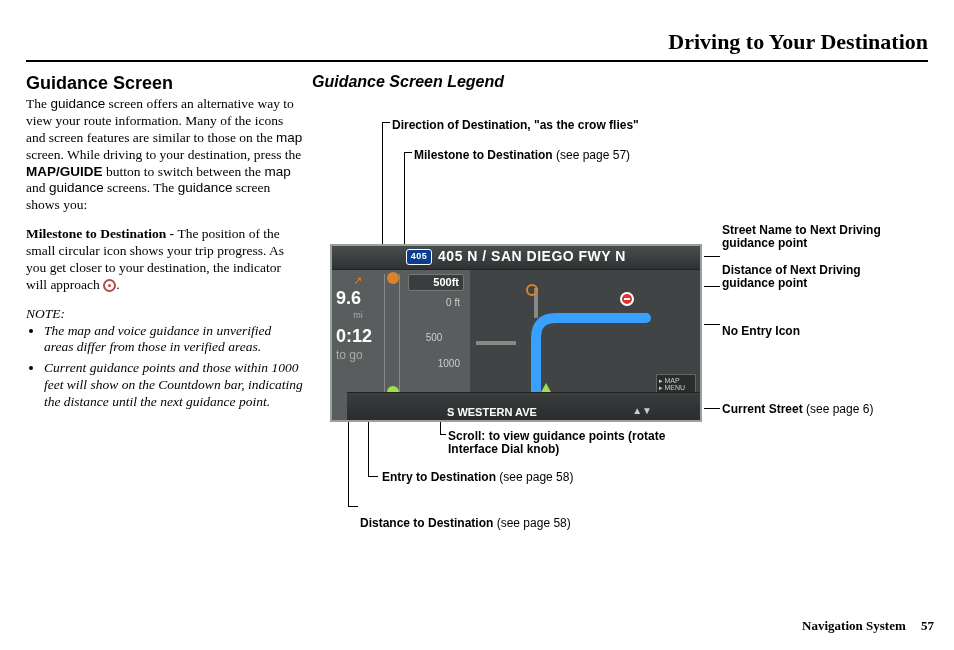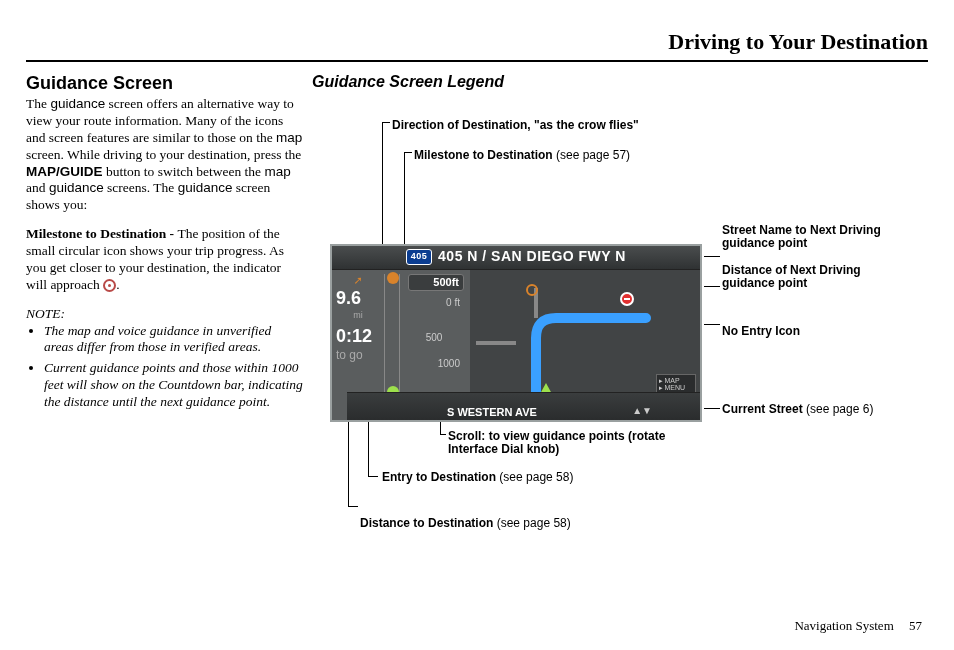--- a/index.html
+++ b/index.html
@@ -127,23 +127,23 @@
     font-size: 12px;
     font-weight: bold;
     color:#000;
   }
   .callout .ref { font-weight: normal; }
   .line { position:absolute; background:#000; }
   .line-h { height:1px; }
   .line-v { width:1px; }
 
   .footer {
-    position:absolute; right:32px; bottom:16px;
+    position:absolute; right:20px; bottom:16px;
     font-family: "Times New Roman", serif;
-    font-weight: normal; font-size:13px;
+    font-weight: bold; font-size:13px;
   }
   .footer .pg { margin-left:12px; }
 </style>
 </head>
 <body>
 
 <div class="page-header">Driving to Your Destination</div>
 
 <div class="columns">
   <div class="left-col">

